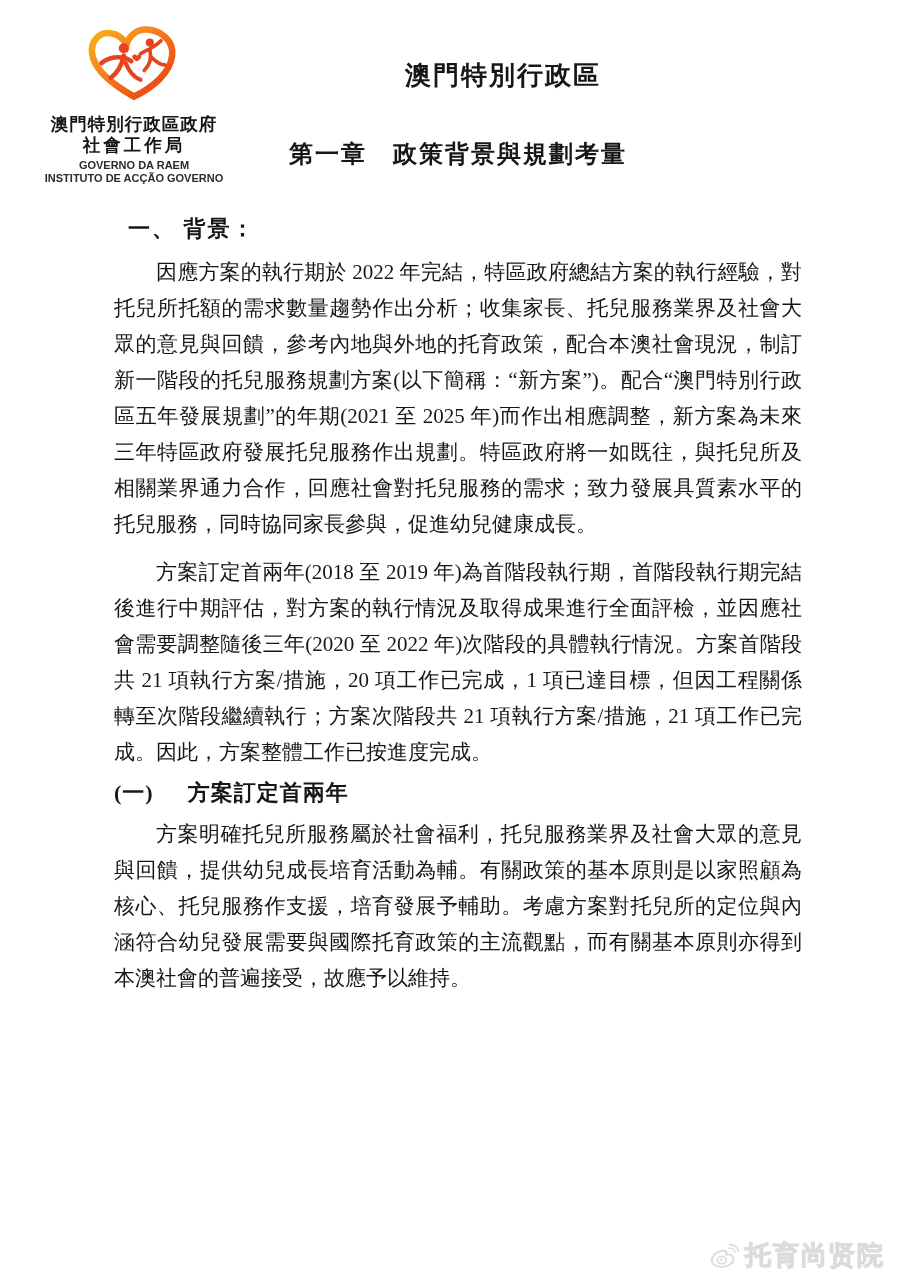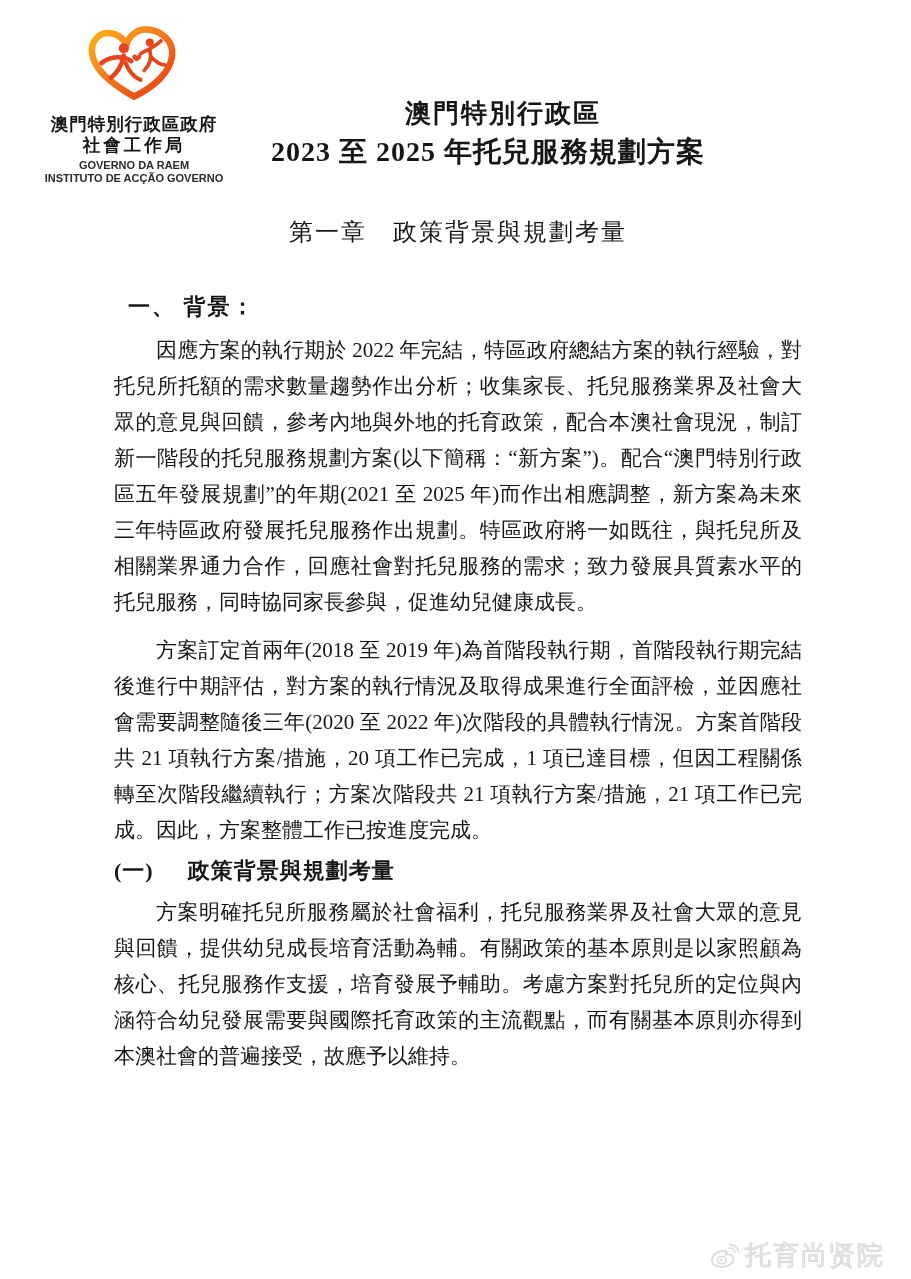--- a/index.html
+++ b/index.html
@@ -9,41 +9,41 @@
     font-family:"Liberation Serif","DejaVu Serif",serif;
   }
   
   .logo-block { position:absolute; left:28px; top:24px; width:184px; text-align:center; }
   .logo-heart { display:block; margin:0 auto 10px auto; }
   .org-line1 { font-family:"Liberation Sans","DejaVu Sans",sans-serif; font-weight:bold; font-size:17.5px; letter-spacing:1px; line-height:21px; white-space:nowrap; }
   .org-line2 { font-family:Liberation Serif, serif; font-weight:bold; font-size:17.5px; letter-spacing:3px; line-height:21px; }
   .org-line3 { font-family:"Liberation Sans","DejaVu Sans",sans-serif; font-weight:bold; font-size:11px; color:#2b2b2b; margin-top:3px; line-height:13px; }
   .org-line4 { font-family:"Liberation Sans","DejaVu Sans",sans-serif; font-weight:bold; font-size:11px; color:#2b2b2b; line-height:13px; }
   
-  .content { padding:96px 95px 0 100px; }
+  .content { padding:58px 95px 0 100px; }
   .doc-title-1 { text-align:center; font-size:26px; font-weight:bold; line-height:36px; letter-spacing:2px; margin-left:90px; }
   .doc-title-2 { text-align:center; font-size:28px; font-weight:bold; line-height:40px; letter-spacing:1px; margin-left:60px; }
-  .chapter-heading { text-align:center; font-size:24px; font-weight:normal; line-height:32px; letter-spacing:2px; margin-top:44px; }
+  .chapter-heading { text-align:center; font-size:24px; font-weight:bold; line-height:32px; letter-spacing:2px; margin-top:44px; }
   .sec-heading { font-size:22px; font-weight:bold; line-height:30px; letter-spacing:2px; margin:44px 0 0 14px; }
   .sec-heading.second { margin-top:26px; }
   .body-para {
     font-size:21px; line-height:36px; text-align:justify; text-indent:2em;
     margin:8px 0 0 0;
   }
   .body-para.tight { margin-top:10px; }
   .sub-heading { font-size:22px; font-weight:bold; line-height:30px; margin:8px 0 0 0; letter-spacing:1px; }
   .sub-heading .sub-num { display:inline-block; margin-right:34px; }
   
   .watermark {
     position:absolute; right:12px; bottom:6px;
     display:flex; align-items:center; gap:5px;
   }
   .watermark-text {
     font-family:"Liberation Sans","DejaVu Sans",sans-serif;
-    font-size:26px; font-weight:normal; letter-spacing:2px;
+    font-size:26px; font-weight:bold; letter-spacing:2px;
     color:#eceaea; -webkit-text-stroke:1px #dcdada;
   }
 </style>
 </head>
 <body>
 
 <div class="page">
 
   <div class="logo-block">
     <svg class="logo-heart" viewBox="0 0 110 86" width="104" height="80" aria-hidden="true">
@@ -66,31 +66,30 @@
       <path d="M58,34 c-2,-2.6 -6,-0.6 -4.6,2.3 c0.9,2 4.6,3.9 4.6,3.9 c0,0 3.7,-1.9 4.6,-3.9 c1.4,-2.9 -2.6,-4.9 -4.6,-2.3 Z" fill="#E8431A"></path>
     </svg>
     <div class="org-line1">澳門特別行政區政府</div>
     <div class="org-line2">社會工作局</div>
     <div class="org-line3">GOVERNO DA RAEM</div>
     <div class="org-line4">INSTITUTO DE ACÇÃO GOVERNO</div>
   </div>
 
   <div class="content">
     <div class="doc-title-1">澳門特別行政區</div>
-    <div class="doc-title-2">2023 至 2025 年托兒服務規劃方案</div>
 
     <div class="chapter-heading">第一章　政策背景與規劃考量</div>
 
     <div class="sec-heading">一、 背景：</div>
     <p class="body-para tight">因應方案的執行期於 2022 年完結，特區政府總結方案的執行經驗，對托兒所托額的需求數量趨勢作出分析；收集家長、托兒服務業界及社會大眾的意見與回饋，參考內地與外地的托育政策，配合本澳社會現況，制訂新一階段的托兒服務規劃方案(以下簡稱：“新方案”)。配合“澳門特別行政區五年發展規劃”的年期(2021 至 2025 年)而作出相應調整，新方案為未來三年特區政府發展托兒服務作出規劃。特區政府將一如既往，與托兒所及相關業界通力合作，回應社會對托兒服務的需求；致力發展具質素水平的托兒服務，同時協同家長參與，促進幼兒健康成長。</p>
 
     <p class="body-para" style="margin-top:12px">方案訂定首兩年(2018 至 2019 年)為首階段執行期，首階段執行期完結後進行中期評估，對方案的執行情況及取得成果進行全面評檢，並因應社會需要調整隨後三年(2020 至 2022 年)次階段的具體執行情況。方案首階段共 21 項執行方案/措施，20 項工作已完成，1 項已達目標，但因工程關係轉至次階段繼續執行；方案次階段共 21 項執行方案/措施，21 項工作已完成。因此，方案整體工作已按進度完成。</p>
 
     <div class="sub-heading">
-      <span class="sub-num">(一)</span><span>政策背景與規劃考量</span>
+      <span class="sub-num">(一)</span><span>方案訂定首兩年</span>
     </div>
     <p class="body-para">方案明確托兒所服務屬於社會福利，托兒服務業界及社會大眾的意見與回饋，提供幼兒成長培育活動為輔。有關政策的基本原則是以家照顧為核心、托兒服務作支援，培育發展予輔助。考慮方案對托兒所的定位與內涵符合幼兒發展需要與國際托育政策的主流觀點，而有關基本原則亦得到本澳社會的普遍接受，故應予以維持。</p>
   </div>
 
   <div class="watermark">
     <svg viewBox="0 0 33 28" width="30" height="26" aria-hidden="true">
       <path d="M14,8 C7,9 2,14 2,19 C2,23.5 7,26 13,26 C20,26 26,22 26,17 C26,13.5 22,11.5 18,12.5 C18.6,10.8 18,9 16.2,8.3 C15.5,8.1 14.7,8 14,8 Z" fill="none" stroke="#dcdada" stroke-width="2"></path>
       <ellipse cx="13" cy="18.5" rx="5" ry="4" fill="none" stroke="#dcdada" stroke-width="1.8"></ellipse>
       <circle cx="12" cy="18" r="1.3" fill="#dcdada"></circle>
       <path d="M21,5.5 C24,5 26.8,7 27.3,10" fill="none" stroke="#dcdada" stroke-width="1.8" stroke-linecap="round"></path>

